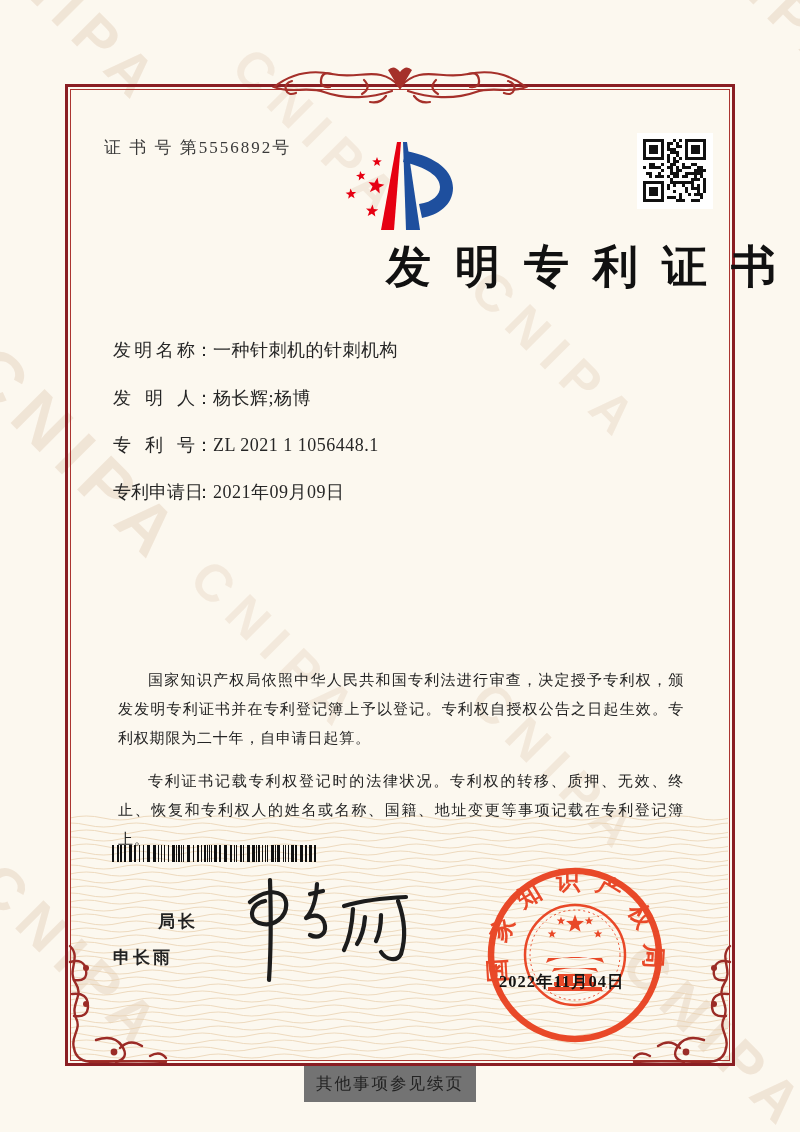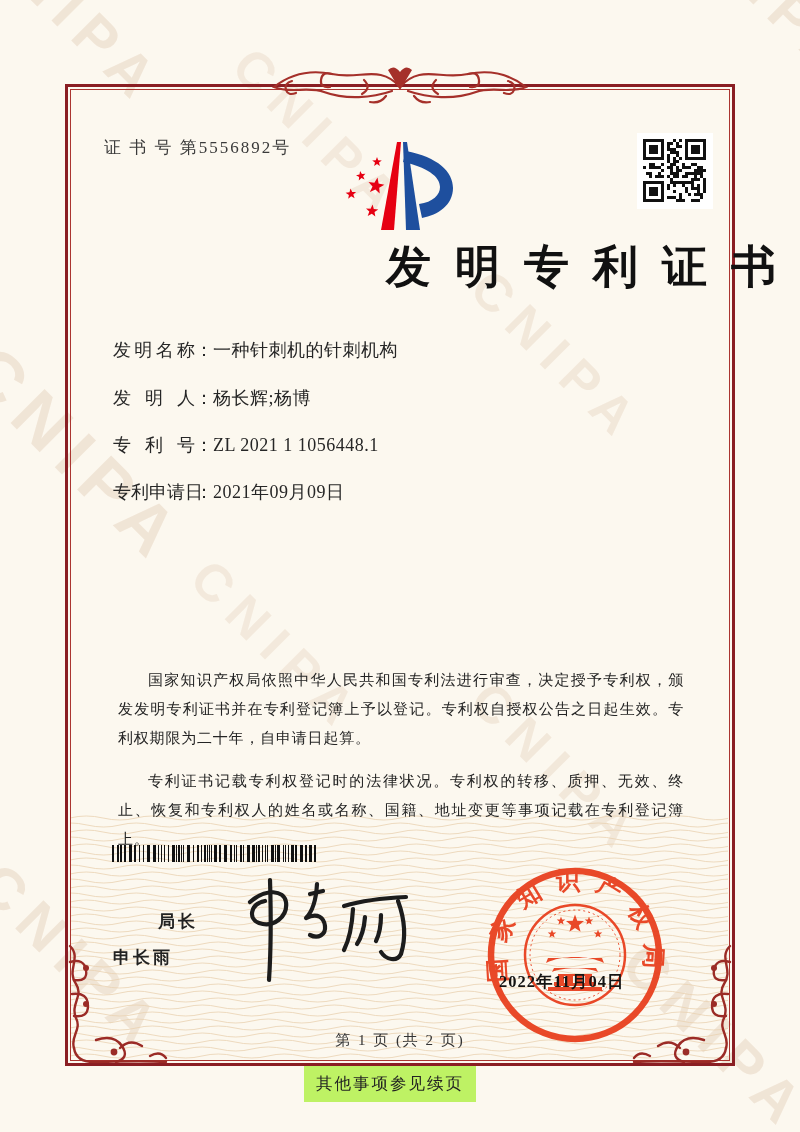--- a/index.html
+++ b/index.html
@@ -47,21 +47,21 @@
   .sig-title{position:absolute;left:113px;top:910px;font-family:"Liberation Sans","DejaVu Sans",sans-serif;
              font-weight:600;font-size:17px;letter-spacing:3px;color:#222;margin-left:45px;}
   .sig-name{position:absolute;left:113px;top:946px;font-family:"Liberation Sans","DejaVu Sans",sans-serif;
             font-weight:600;font-size:17px;letter-spacing:3px;color:#222;}
   .signature{position:absolute;left:222px;top:872px;}
   .seal{position:absolute;left:482px;top:862px;opacity:.95;}
   .seal-date{position:absolute;left:499px;top:971px;width:160px;font-size:16.5px;font-weight:700;
              letter-spacing:1px;color:#141414;}
   .page-info{position:absolute;left:66px;top:1031px;width:668px;text-align:center;font-size:15px;
              letter-spacing:2px;color:#333;}
-  .cont-box{position:absolute;left:304px;top:1066px;width:172px;height:36px;line-height:36px;background:#bef264;
+  .cont-box{position:absolute;left:304px;top:1066px;width:172px;height:36px;line-height:36px;background:#737373;
             text-align:center;font-size:16.5px;letter-spacing:2px;color:#222;}
 </style>
 </head>
 <body>
 
 <div class="page">
 
   <div class="wm wm1">CNIPA</div>
   <div class="wm wm2">CNIPA</div>
   <div class="wm wm3">CNIPA</div>
@@ -518,16 +518,15 @@
     </g>
     <defs>
       <path id="sealArc" d="M 32 131 A 70 70 0 1 1 154 131" fill="none"></path>
     </defs>
     <text font-size="24" font-weight="700" fill="#e8401f" letter-spacing="14" font-family="&quot;Liberation Serif&quot;,&quot;DejaVu Serif&quot;,serif">
       <textPath href="#sealArc" startOffset="50%" text-anchor="middle">国家知识产权局</textPath>
     </text>
   </svg>
   <div class="seal-date">2022年11月04日</div>
 
-  <div class="page-info">第 1 页 (共 2 页)</div>
   <div class="cont-box">其他事项参见续页</div>
 
 </div>
 
 </body></html>

